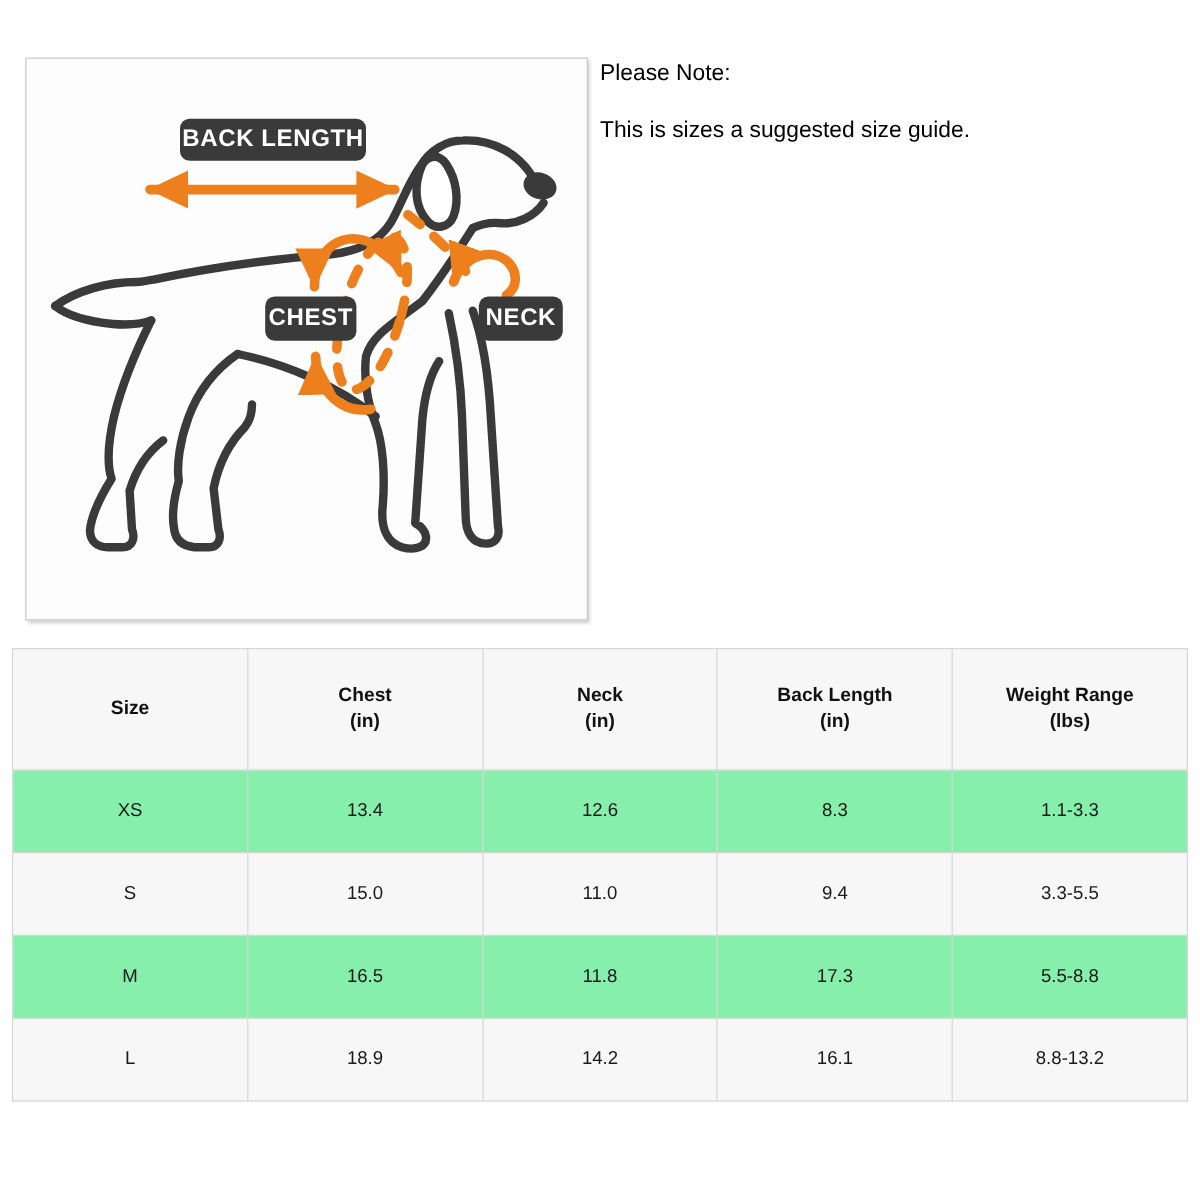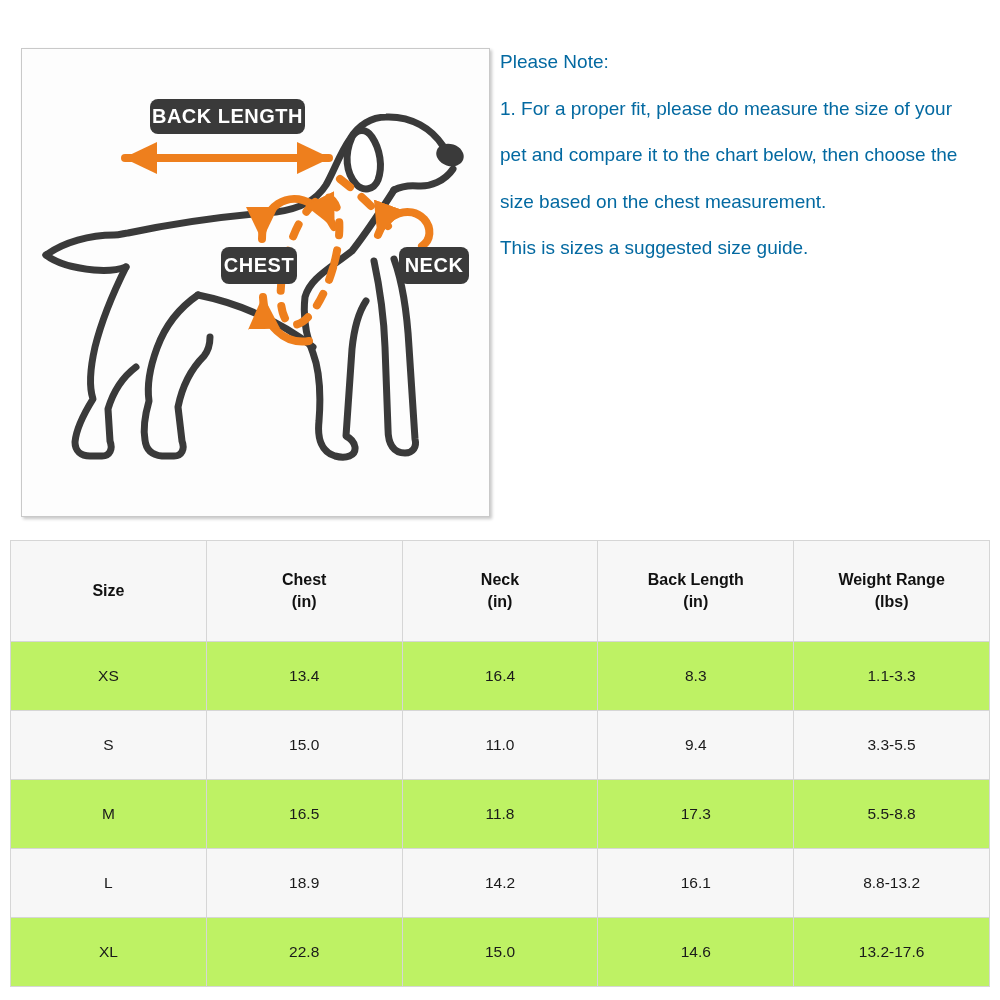--- a/index.html
+++ b/index.html
@@ -39,21 +39,21 @@
   .badge-chest       { left: 199px; top: 198px; width: 76px;  height: 37px; }
   .badge-neck        { left: 377px; top: 198px; width: 70px;  height: 37px; }
 
   
   .notes {
     position: absolute;
     left: 500px; top: 39px;
     width: 500px;
     font-size: 19px;
     line-height: 46.5px;
-    color: #0369a1;
+    color: #000000;
   }
   .note-para { white-space: pre-line; }
 
   
   .size-table-wrap {
     position: absolute;
     left: 10px; top: 540px;
     width: 980px;
   }
   table.size-table {
@@ -71,21 +71,21 @@
     background: #f7f7f7;
     font-size: 16px;
     font-weight: bold;
     color: #111111;
     line-height: 22px;
   }
   table.size-table td {
     height: 69px;
     font-size: 15.5px;
     color: #1a1a1a;
-    background: #bef264;
+    background: #86efac;
   }
   table.size-table tbody tr:nth-child(even) td { background: #f7f7f7; }
 </style>
 </head>
 <body>
 
 <div class="screen">
 
   <div class="diagram-box">
     <svg width="467" height="467" viewBox="0 0 467 467">
@@ -162,23 +162,20 @@
       </g>
     </svg>
 
     <div class="measure-badge badge-back-length">BACK LENGTH</div>
     <div class="measure-badge badge-chest">CHEST</div>
     <div class="measure-badge badge-neck">NECK</div>
   </div>
 
   <div class="notes">
     <div class="note-para">Please Note:</div>
-    <div class="note-para">1. For a proper fit, please do measure the size of your
-pet and compare it to the chart below, then choose the
-size based on the chest measurement.</div>
     <div class="note-para">This is sizes a suggested size guide.</div>
   </div>
 
   <div class="size-table-wrap">
     <table class="size-table">
       <thead>
         <tr>
           <th>
             <div>Size</div>
             <div></div>
@@ -198,21 +195,21 @@
           <th>
             <div>Weight Range</div>
             <div>(lbs)</div>
           </th>
         </tr>
       </thead>
       <tbody>
         <tr>
           <td>XS</td>
           <td>13.4</td>
-          <td>16.4</td>
+          <td>12.6</td>
           <td>8.3</td>
           <td>1.1-3.3</td>
         </tr>
         <tr>
           <td>S</td>
           <td>15.0</td>
           <td>11.0</td>
           <td>9.4</td>
           <td>3.3-5.5</td>
         </tr>
@@ -223,24 +220,17 @@
           <td>17.3</td>
           <td>5.5-8.8</td>
         </tr>
         <tr>
           <td>L</td>
           <td>18.9</td>
           <td>14.2</td>
           <td>16.1</td>
           <td>8.8-13.2</td>
         </tr>
-        <tr>
-          <td>XL</td>
-          <td>22.8</td>
-          <td>15.0</td>
-          <td>14.6</td>
-          <td>13.2-17.6</td>
-        </tr>
       </tbody>
     </table>
   </div>
 
 </div>
 
 </body></html>

